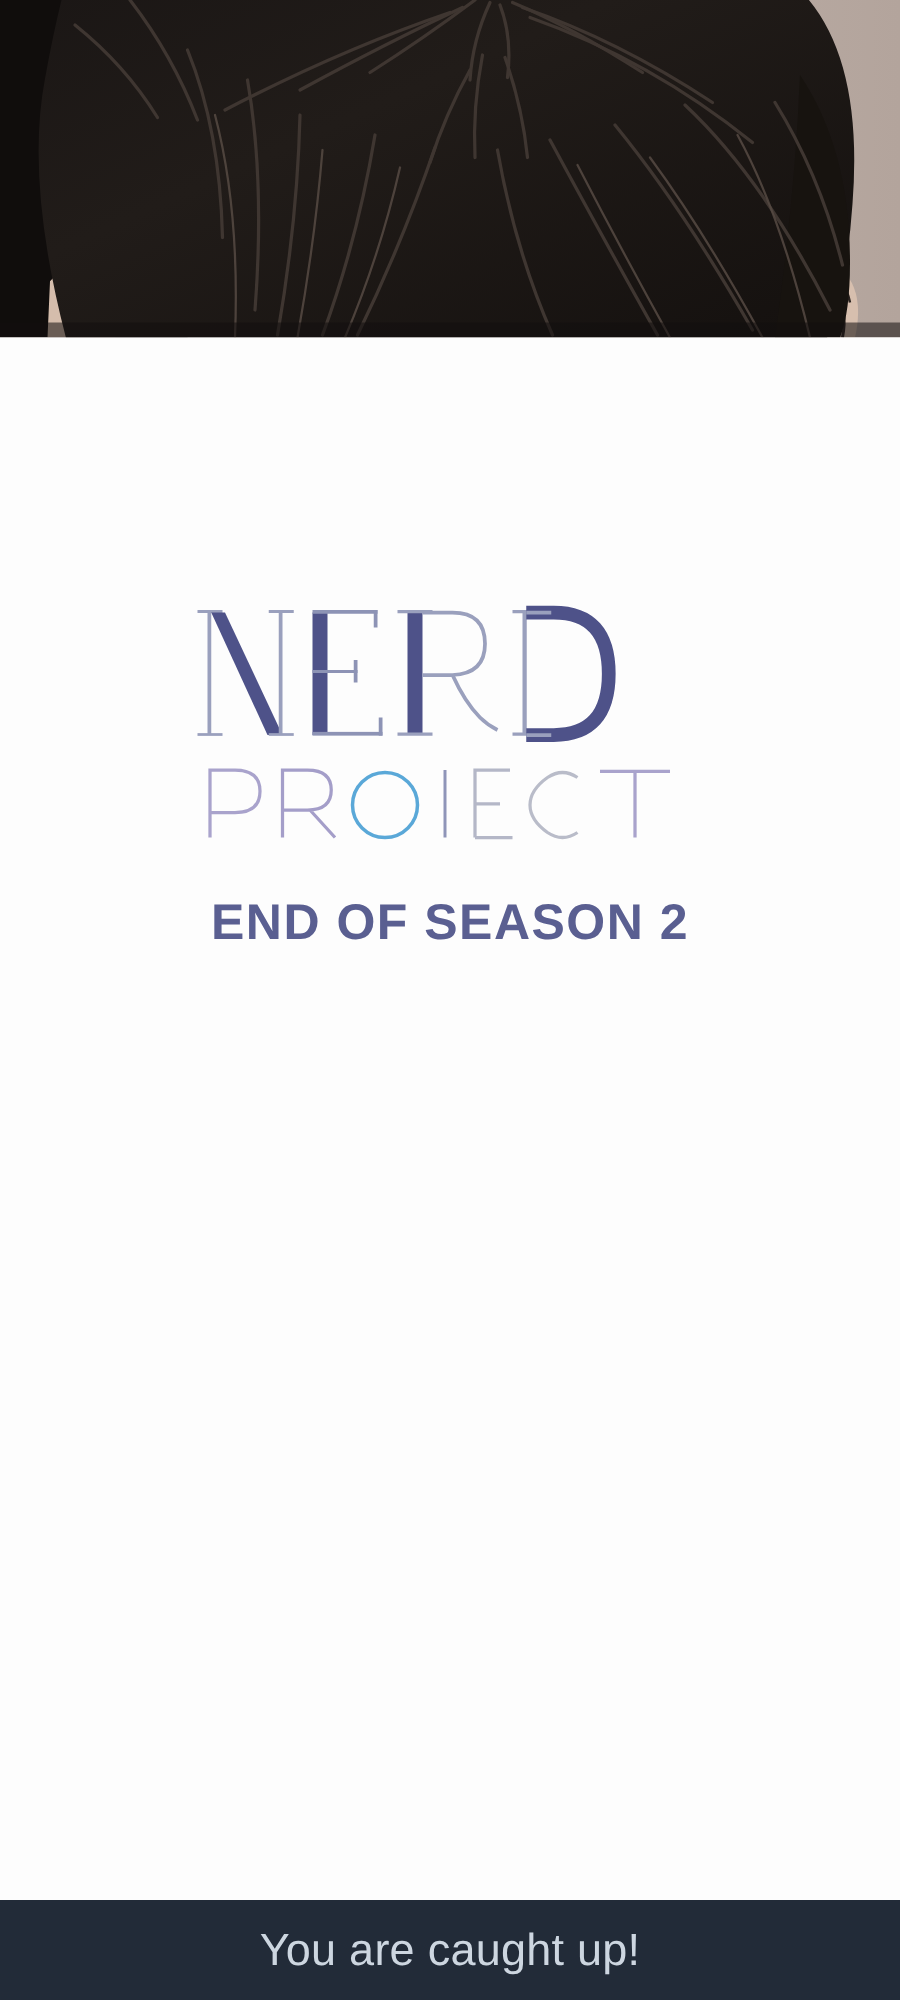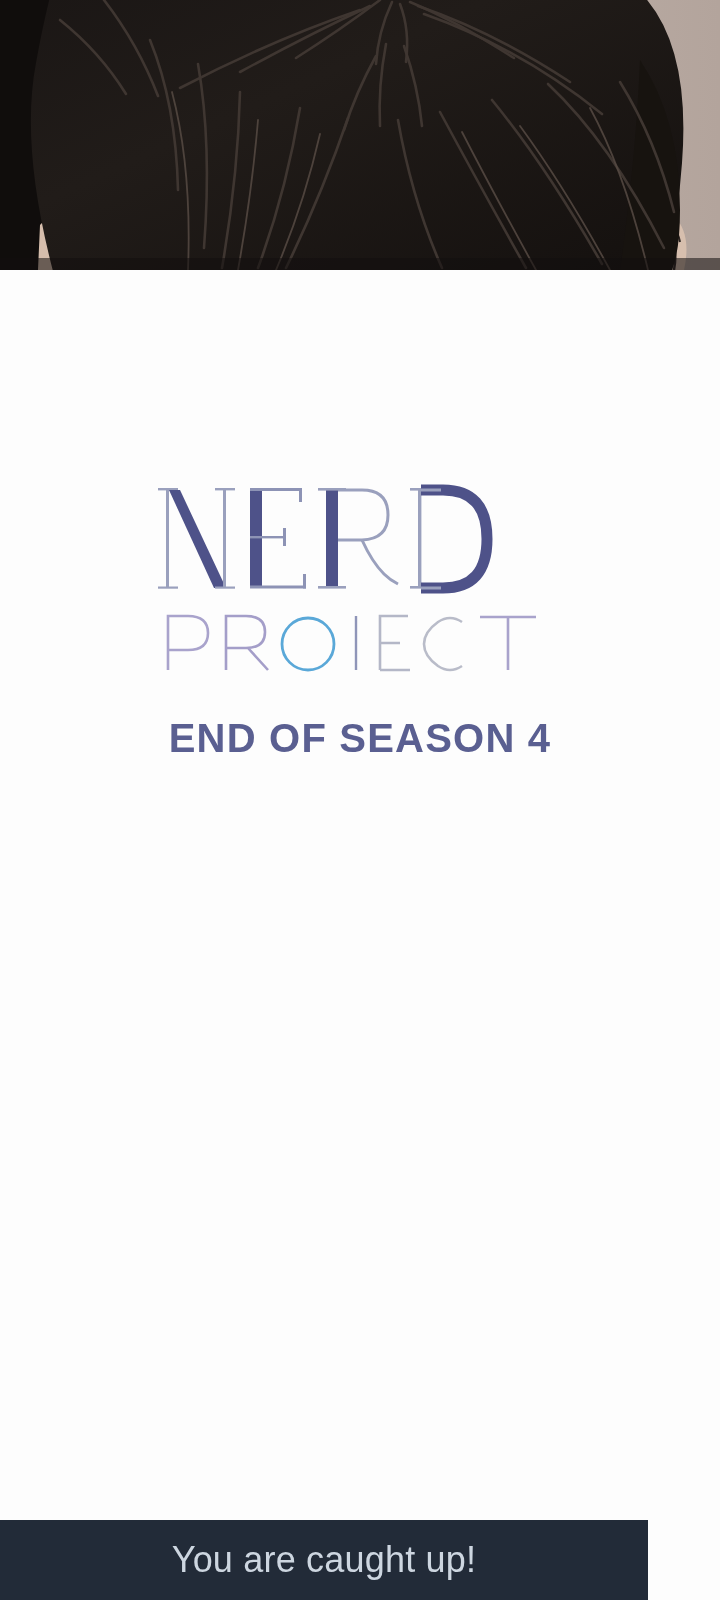--- a/index.html
+++ b/index.html
@@ -68,21 +68,21 @@
     color: #5a5f91;
     line-height: 1;
     white-space: nowrap;
   }
 
   
   .caught-bar {
     position: absolute;
     left: 0;
     bottom: 0;
-    width: 648px;
+    width: 720px;
     height: 80px;
     background: #222b38;
     display: flex;
     align-items: center;
     justify-content: center;
     margin-top: 48px;
   }
   .caught-bar-label {
     color: #cdd6e0;
     font-family: "Liberation Sans", sans-serif;
@@ -229,20 +229,20 @@
 
           <path d="M230 200 L230 146 L258 146 M230 173 L250 173 M230 200 L260 200" stroke="#b4b7c7"></path>
 
           <path d="M312 152 q-12 -8 -24 0 q-14 10 -14 22 q0 12 14 22 q12 8 24 0" stroke="#b9bcc9" stroke-width="2.6"></path>
 
           <path d="M330 147 L386 147 M358 147 L358 200" stroke="#a9a3cc"></path>
         </g>
       </svg>
     </div>
 
-    <div class="season">END OF SEASON 4</div>
+    <div class="season">END OF SEASON 2</div>
   </div>
 
   <div class="caught-bar">
     <span class="caught-bar-label">You are caught up!</span>
   </div>
 
 </div>
 
 </body></html>

